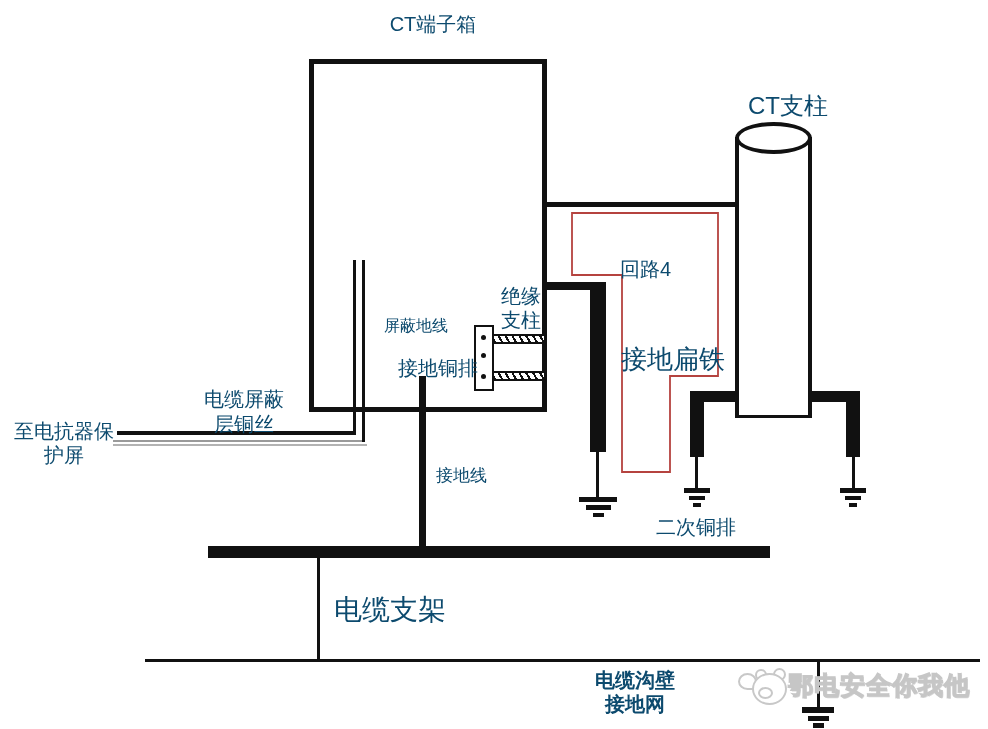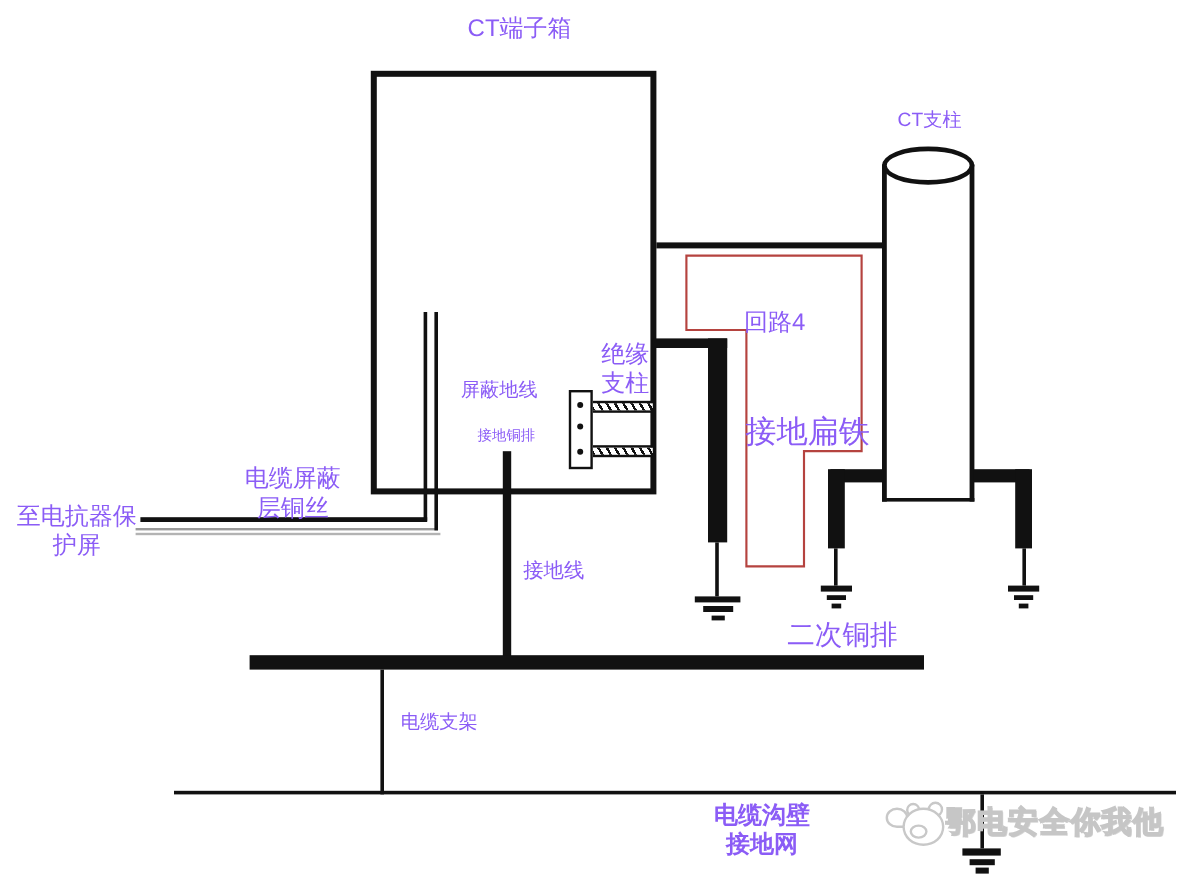--- a/index.html
+++ b/index.html
@@ -2,21 +2,21 @@
 <html><head>
 <meta charset="utf-8">
 <style>
   html,body{margin:0;padding:0;background:#fff;}
   #canvas{
     position:relative;width:988px;height:729px;background:#fff;overflow:hidden;
     font-family:"Liberation Sans","DejaVu Sans",sans-serif;color:#1a1a1a;
   }
   .abs{position:absolute;}
   .bar{position:absolute;background:#111;}
-  .lbl{position:absolute;color:#8b5cf6;white-space:pre-line;z-index:8;line-height:1.22;}
+  .lbl{position:absolute;color:#0c4a6e;white-space:pre-line;z-index:8;line-height:1.22;}
   .center{text-align:center;}
   .gnd{position:absolute;display:flex;flex-direction:column;align-items:center;z-index:6;}
   .gnd div{background:#111;}
   .hatch{position:absolute;box-sizing:border-box;border-top:2.5px solid #111;border-bottom:2.5px solid #111;
     background:repeating-linear-gradient(60deg,#111 0 2px,#fff 2px 6px);z-index:5;}
   .wm{color:#fff;font-weight:bold;letter-spacing:1px;
     -webkit-text-stroke:1.2px #c6c6c6;text-shadow:1px 1px 0 #d9d9d9;}
   .logo-part{position:absolute;border:2px solid #c8c8c8;border-radius:50%;background:transparent;}
 </style>
 </head>
@@ -88,34 +88,34 @@
       <div style="width:16px;height:4px;"></div>
       <div style="width:8px;height:4px;"></div>
   </div>
   <div class="gnd" style="left:801px;top:707px;width:34px;gap:2.5px;">
     <div style="width:32px;height:6px;"></div>
       <div style="width:21px;height:5px;"></div>
       <div style="width:11px;height:5px;"></div>
   </div>
 
   <div class="lbl center" style="left:383px;top:12px;width:100px;font-size:20px;">CT端子箱</div>
-  <div class="lbl" style="left:748px;top:91px;font-size:16px;">CT支柱</div>
+  <div class="lbl" style="left:748px;top:91px;font-size:24px;">CT支柱</div>
   <div class="lbl" style="left:620px;top:225px;font-size:20px;margin-top:32px;">回路4</div>
   <div class="lbl center" style="left:496px;top:284px;width:50px;font-size:20px;line-height:24px;">绝缘
 支柱</div>
   <div class="lbl" style="left:384px;top:316px;font-size:16px;">屏蔽地线</div>
-  <div class="lbl" style="left:398px;top:356px;font-size:12px;">接地铜排</div>
+  <div class="lbl" style="left:398px;top:356px;font-size:20px;">接地铜排</div>
   <div class="lbl" style="left:621px;top:344px;font-size:26px;">接地扁铁</div>
   <div class="lbl center" style="left:194px;top:387px;width:100px;font-size:20px;line-height:25px;">电缆屏蔽
 层铜丝</div>
   <div class="lbl center" style="left:8px;top:419px;width:112px;font-size:20px;line-height:24px;">至电抗器保
 护屏</div>
   <div class="lbl" style="left:436px;top:466px;font-size:17px;">接地线</div>
-  <div class="lbl" style="left:656px;top:515px;font-size:23px;">二次铜排</div>
-  <div class="lbl" style="left:334px;top:593px;font-size:16px;">电缆支架</div>
+  <div class="lbl" style="left:656px;top:515px;font-size:20px;">二次铜排</div>
+  <div class="lbl" style="left:334px;top:593px;font-size:28px;">电缆支架</div>
   <div class="lbl center" style="left:588px;top:668px;width:94px;font-size:20px;line-height:24px;font-weight:bold;">电缆沟壁
 接地网</div>
 
   <div class="abs" style="left:738px;top:668px;width:54px;height:40px;z-index:9;">
     <div class="logo-part" style="left:0;top:5px;width:15px;height:13px;border-radius:50% 50% 10% 50%;"></div>
     <div class="logo-part" style="left:17px;top:1px;width:8px;height:8px;"></div>
     <div class="logo-part" style="left:35px;top:0;width:9px;height:9px;"></div>
     <div class="logo-part" style="left:14px;top:5px;width:31px;height:28px;background:#fff;"></div>
     <div class="logo-part" style="left:20px;top:19px;width:11px;height:8px;"></div>
   </div>

